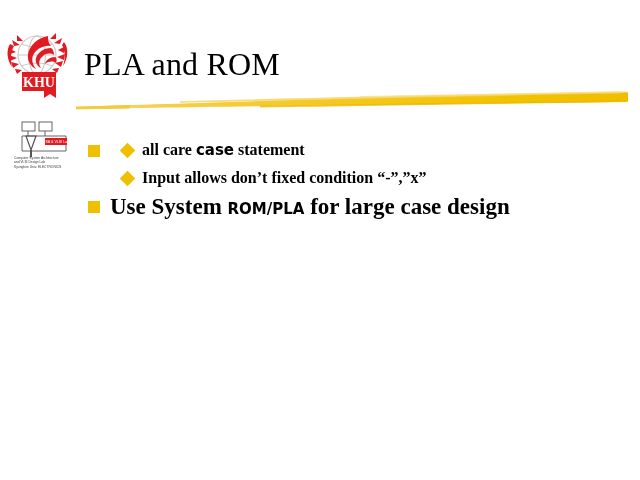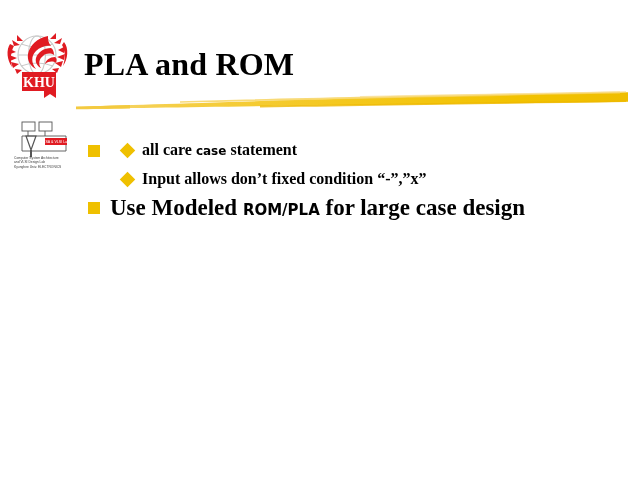--- a/index.html
+++ b/index.html
@@ -49,21 +49,21 @@
     transform: scaleX(0.97);
     transform-origin: left top;
   }
 
   
   #title {
     position: absolute;
     left: 84px;
     top: 46px;
     font-size: 32px;
-    font-weight: bold;
+    font-weight: normal;
     letter-spacing: 0.2px;
     white-space: nowrap;
     color: #000000;
   }
 
   
   #divider {
     position: absolute;
     left: 60px;
     top: 86px;
@@ -109,21 +109,21 @@
     left: 0px;
     top: 9px;
     width: 11px;
     height: 11px;
     background: #EFC000;
     transform: rotate(45deg);
   }
   .kw {
     font-family: "DejaVu Sans", sans-serif;
     font-weight: bold;
-    font-size: 12px;
+    font-size: 15px;
   }
   .kw-lg {
     font-family: "DejaVu Sans", sans-serif;
     font-weight: bold;
     font-size: 15px;
   }
 </style>
 </head>
 <body>
 
@@ -241,16 +241,16 @@
 
 
   <div class="lvl2">
     <span class="dia"></span>
     <span>Input allows don’t fixed condition “-”,”x”</span>
   </div>
 
 
   <div class="lvl1">
     <span class="sq"></span>
-    <span>Use Modeled </span><span class="kw-lg">ROM/PLA</span><span> for large case design</span>
+    <span>Use System </span><span class="kw-lg">ROM/PLA</span><span> for large case design</span>
   </div>
 
 </div>
 
 </body></html>

